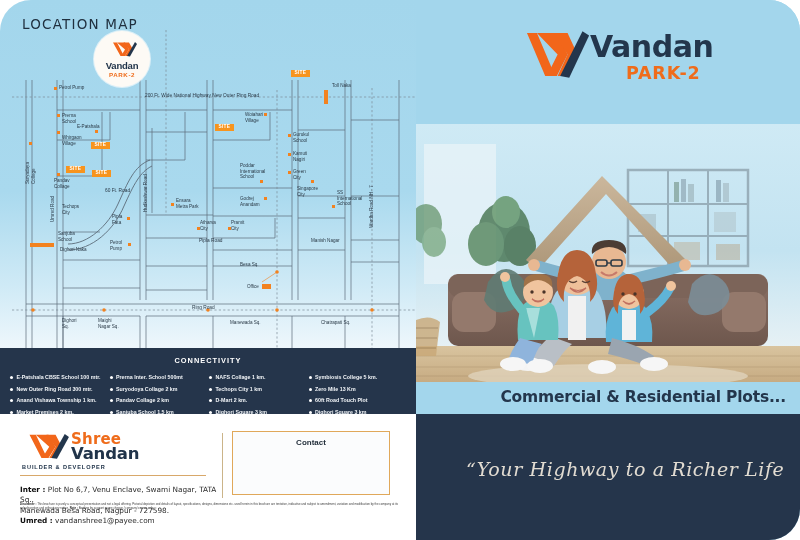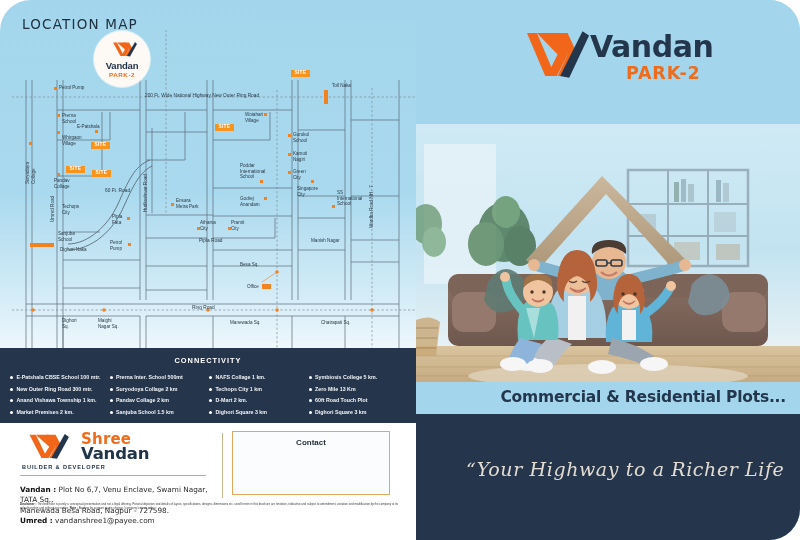--- a/index.html
+++ b/index.html
@@ -73,21 +73,21 @@
   .site-tag {
     position: absolute; background: #f7941e; color: #ffffff;
     font-size: 4.8px; font-weight: bold; letter-spacing: .3px;
     padding: 1.2px 3.4px; line-height: 1;
   }
   .bar-v { position: absolute; background: #f2821f; }
 
   
   #connectivity {
     position: absolute; left: 0; top: 348px;
-    width: 416px; height: 75px;
+    width: 416px; height: 66px;
     background: #25354b;
     color: #ffffff;
   }
   #conn-title {
     text-align: center; font-size: 7.4px; font-weight: bold;
     letter-spacing: 1px; padding-top: 8px; color: #ffffff;
   }
   #conn-cols {
     display: flex; padding: 7px 10px 0 10px; gap: 2px;
   }
@@ -105,21 +105,21 @@
   
   #footer {
     position: absolute; left: 0; top: 423px;
     width: 416px; height: 117px; background: #ffffff;
   }
   #footer-inner { position: relative; width: 100%; height: 100%; }
 
   #brand-block { position: absolute; left: 20px; top: 9px; width: 190px; }
   #brand-row { display: flex; align-items: center; }
   #brand-mark { width: 50px; height: 31px; flex: none; }
-  #brand-words { margin-left: 11px; }
+  #brand-words { margin-left: 1px; }
   #brand-shree {
     font-size: 15px; font-weight: bold; color: #ef6c1b;
     line-height: 13px; letter-spacing: .2px;
     font-family: "DejaVu Sans", sans-serif;
   }
   #brand-vandan {
     font-size: 16.5px; font-weight: bold; color: #21344a;
     line-height: 16px; letter-spacing: -.2px;
     font-family: "DejaVu Sans", sans-serif;
   }
@@ -529,21 +529,21 @@
             <div id="brand-words">
               <div id="brand-shree">Shree</div>
               <div id="brand-vandan">Vandan</div>
             </div>
           </div>
           <div id="brand-tagline">BUILDER &amp; DEVELOPER</div>
           <div id="brand-rule"></div>
         </div>
 
         <div id="office-block">
-          <div><b>Vandan :</b><span> Plot No 6,7, Venu Enclave, Swami Nagar, TATA Sq.,</span></div>
+          <div><b>Inter :</b><span> Plot No 6,7, Venu Enclave, Swami Nagar, TATA Sq.,</span></div>
           <div>Manewada Besa Road, Nagpur - 727598.</div>
           <div><b>Umred :</b><span> vandanshree1@payee.com</span></div>
         </div>
 
         <div id="divider-v"></div>
 
         <div id="contact-box">
           <div id="contact-label">Contact</div>
         </div>
 

